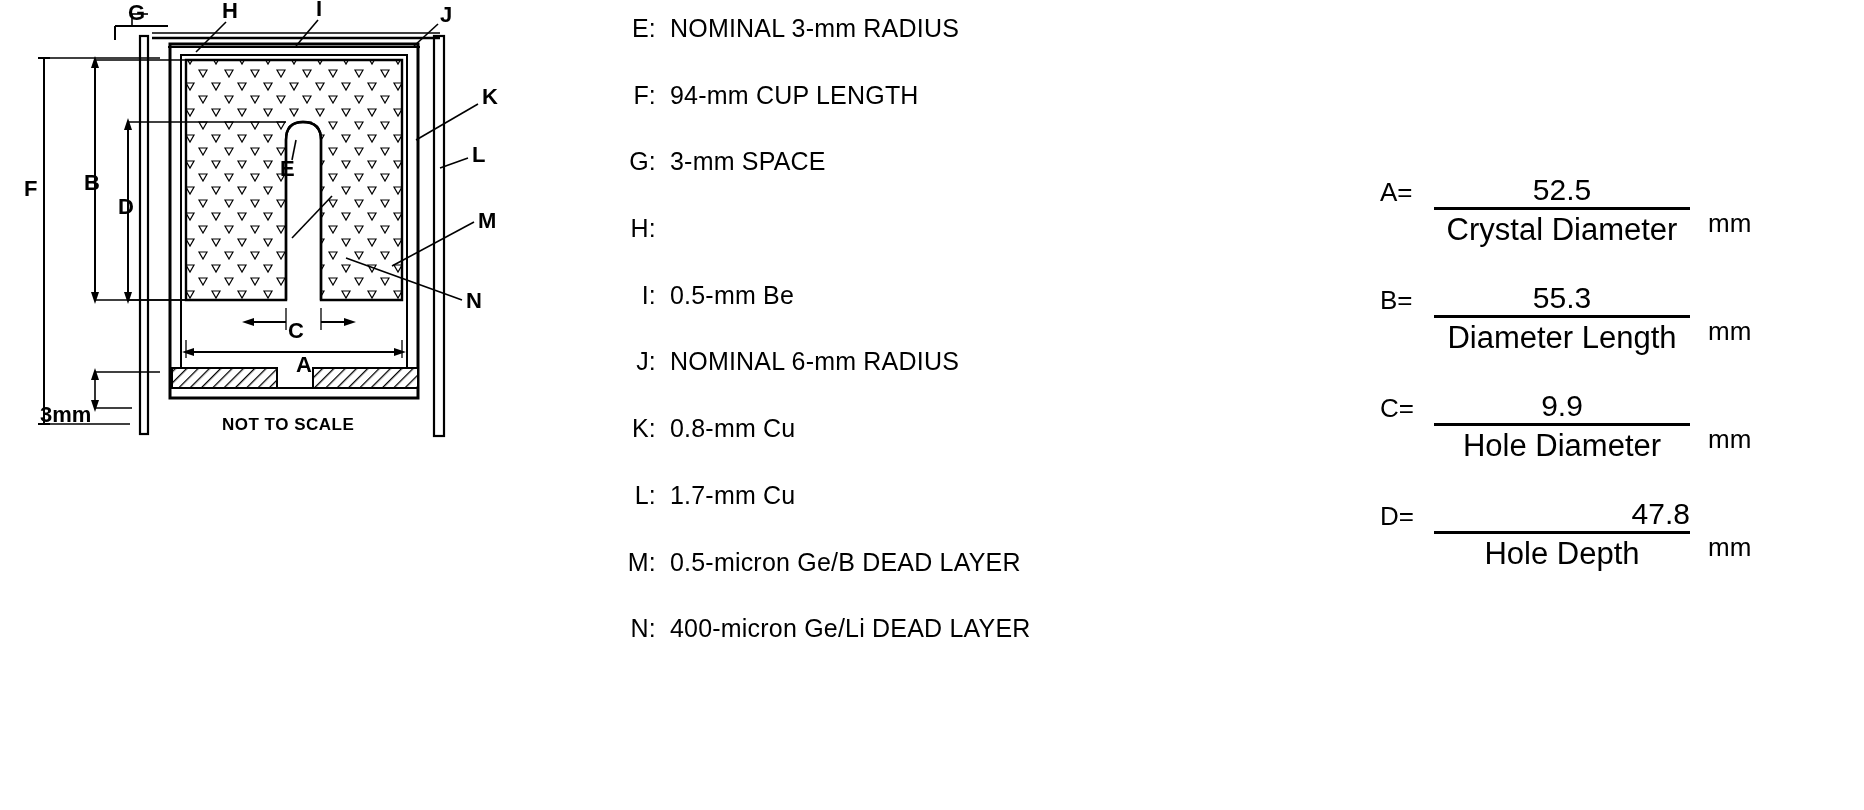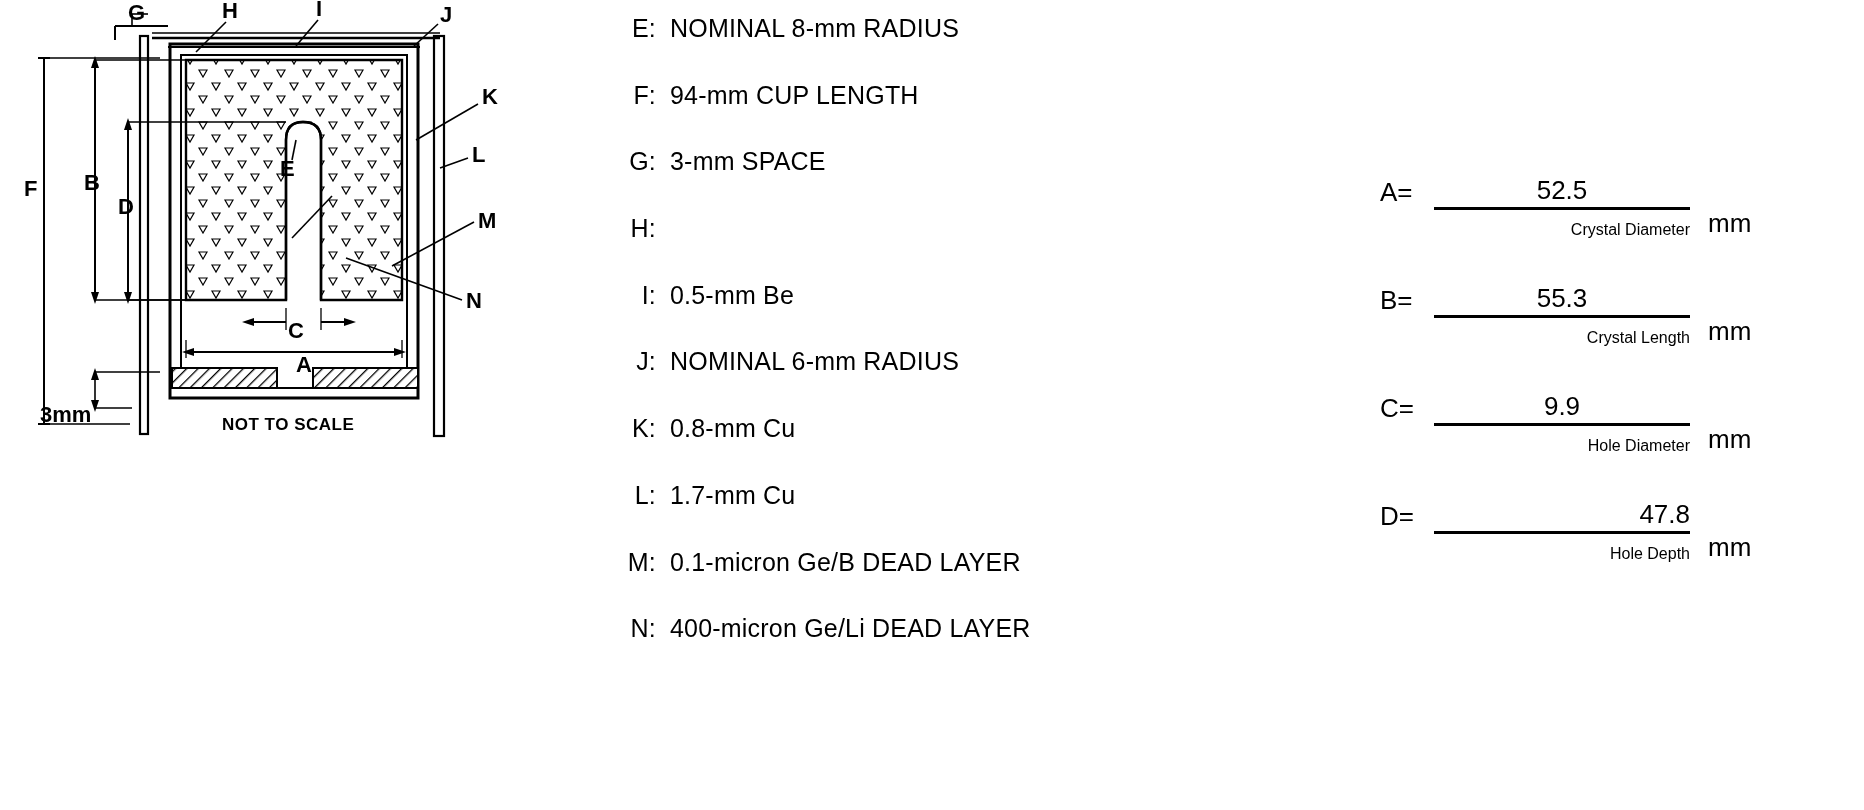--- a/index.html
+++ b/index.html
@@ -75,33 +75,32 @@
   .dim-key {
     flex: 0 0 54px;
     padding-top: 2px;
     white-space: nowrap;
   }
   .dim-frac {
     flex: 0 0 256px;
     text-align: center;
   }
   .dim-num {
-    font-size: 26px;
+    font-size: 30px;
     line-height: 30px;
     padding-bottom: 2px;
   }
   .dim-bar {
     border-bottom: 3px solid #000;
     height: 0;
     margin: 0 0 4px 0;
   }
   .dim-den {
-    font-size: 16px;
+    font-size: 31px;
     line-height: 32px;
-    text-align: right;
   }
   .dim-unit {
     flex: 0 0 70px;
     text-align: left;
     padding-top: 2px;
     padding-left: 18px;
     white-space: nowrap;
     margin-top: 31px;
   }
 
@@ -251,21 +250,21 @@
 
       <text x="40" y="422" font-size="22" font-weight="bold">3mm</text>
 
       <text x="222" y="430" font-size="17" font-weight="bold" letter-spacing="0.5">NOT TO SCALE</text>
     </svg>
   </div>
 
   <div id="legend">
     <div class="legend-row">
       <span class="legend-key">E:</span>
-      <span class="legend-text">NOMINAL 8-mm RADIUS</span>
+      <span class="legend-text">NOMINAL 3-mm RADIUS</span>
     </div>
     <div class="legend-row">
       <span class="legend-key">F:</span>
       <span class="legend-text">94-mm CUP LENGTH</span>
     </div>
     <div class="legend-row">
       <span class="legend-key">G:</span>
       <span class="legend-text">3-mm SPACE</span>
     </div>
     <div class="legend-row">
@@ -282,21 +281,21 @@
     <div class="legend-row">
       <span class="legend-key">K:</span>
       <span class="legend-text">0.8-mm Cu</span>
     </div>
     <div class="legend-row">
       <span class="legend-key">L:</span>
       <span class="legend-text">1.7-mm Cu</span>
     </div>
     <div class="legend-row">
       <span class="legend-key">M:</span>
-      <span class="legend-text">0.1-micron Ge/B DEAD LAYER</span>
+      <span class="legend-text">0.5-micron Ge/B DEAD LAYER</span>
     </div>
     <div class="legend-row">
       <span class="legend-key">N:</span>
       <span class="legend-text">400-micron Ge/Li DEAD LAYER</span>
     </div>
   </div>
 
   <div id="dims">
     <div class="dim-row">
       <span class="dim-key">A=</span>
@@ -306,21 +305,21 @@
         <span class="dim-den" style="display: block;">Crystal Diameter</span>
       </span>
       <span class="dim-unit">mm</span>
     </div>
 
     <div class="dim-row">
       <span class="dim-key">B=</span>
       <span class="dim-frac" style="display: block;">
         <span class="dim-num" style="display: block; text-align: center;">55.3</span>
         <span class="dim-bar" style="display: block;"></span>
-        <span class="dim-den" style="display: block;">Crystal Length</span>
+        <span class="dim-den" style="display: block;">Diameter Length</span>
       </span>
       <span class="dim-unit">mm</span>
     </div>
 
     <div class="dim-row">
       <span class="dim-key">C=</span>
       <span class="dim-frac" style="display: block;">
         <span class="dim-num" style="display: block;">9.9</span>
         <span class="dim-bar" style="display: block;"></span>
         <span class="dim-den" style="display: block;">Hole Diameter</span>

